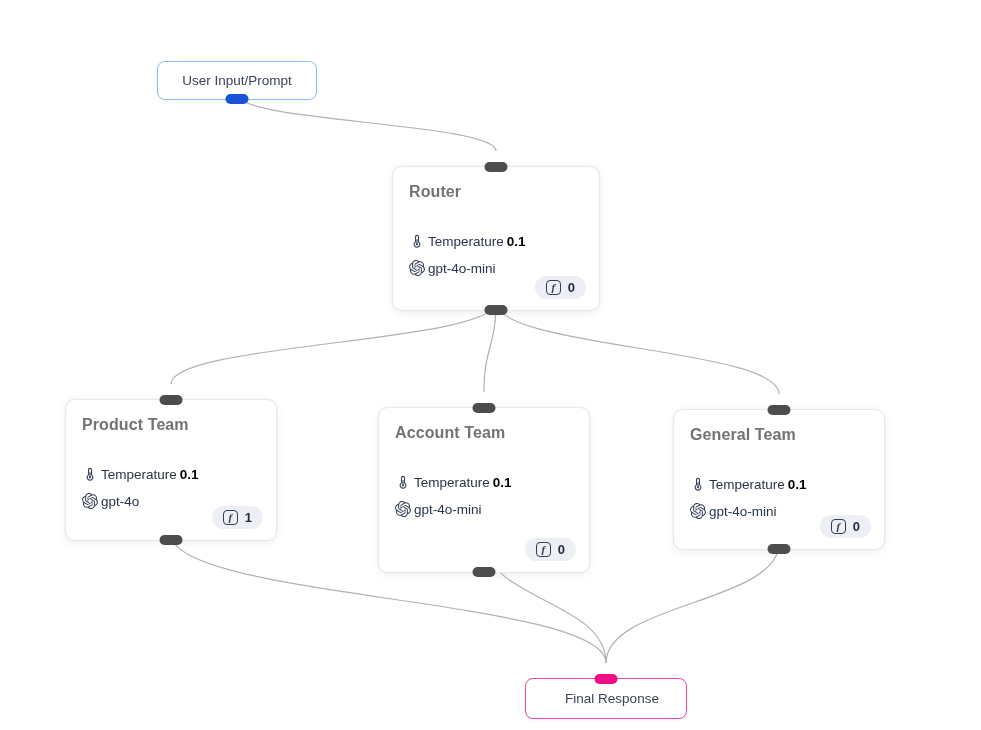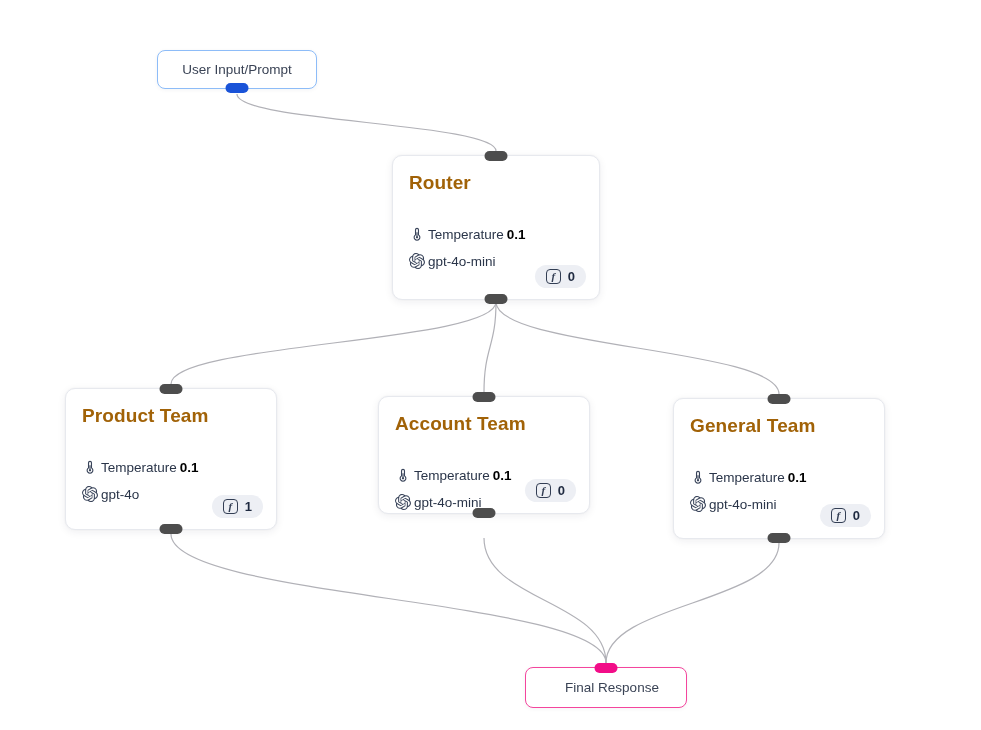--- a/index.html
+++ b/index.html
@@ -8,27 +8,27 @@
     font-family: "Liberation Sans", "DejaVu Sans", sans-serif;
     width: 981px; height: 730px; position: relative; overflow: hidden;
   }
   .canvas { position: absolute; inset: 0; width: 981px; height: 730px; }
 
   
   svg.edges { position: absolute; left: 0; top: 0; width: 981px; height: 730px; pointer-events: none; }
   svg.edges path { fill: none; stroke: #b1b1b7; stroke-width: 1.2; pointer-events: stroke; }
 
   
-  .node { position: absolute; background: #ffffff; }
+  .node { position: absolute; background: #ffffff; margin-top: 11px; }
   .agent-card {
     border: 1px solid #e7e9ee; border-radius: 10px;
     box-shadow: 0 2px 8px rgba(25, 35, 60, 0.07), 0 0 2px rgba(25,35,60,0.05);
     padding: 16px;
   }
-  .agent-title { font-size: 19px; font-weight: 700; color: #a16207; letter-spacing: .1px; }
+  .agent-title { font-size: 16px; font-weight: 700; color: #737373; letter-spacing: .1px; }
   .agent-rows { margin-top: 32px; }
   .agent-row { display: flex; align-items: center; gap: 3px; font-size: 13.5px; color: #2a3549; margin-top: 11px; }
   .agent-row:first-child { margin-top: 0; }
   .agent-row .val { font-weight: 700; color: #000000; }
   .row-icon { width: 16px; height: 16px; flex: 0 0 16px; color: #39445a; display: inline-flex; }
   .row-icon svg { width: 100%; height: 100%; }
 
   .fn-badge {
     position: absolute; right: 13px; bottom: 11px;
     display: inline-flex; align-items: center; gap: 7px;
@@ -57,21 +57,21 @@
     display: flex; align-items: center; justify-content: center;
     border-radius: 8px; font-size: 13.5px; color: #3a4355;
     box-shadow: 0 1px 4px rgba(25,35,60,0.05);
   }
   .node-user-input { left: 157px; top: 50px; width: 160px; height: 39px; border: 1px solid #8dbcf8; }
   .node-final     { left: 525px; top: 667px; width: 162px; height: 41px; border: 1px solid #f4459d; padding-left: 12px; }
 
   
   .node-router  { left: 392px; top: 155px; width: 208px; height: 145px; }
   .node-product { left: 65px;  top: 388px; width: 212px; height: 142px; }
-  .node-account { left: 378px; top: 396px; width: 212px; height: 118px; }
+  .node-account { left: 378px; top: 396px; width: 212px; height: 166px; }
   .node-general { left: 673px; top: 398px; width: 212px; height: 141px; }
 </style>
 </head>
 <body>
 
 <div class="canvas">
 
   <svg class="edges" aria-hidden="true">
     <path d="M237,94 C237,122.5 496,122.5 496,151"></path>
     <path d="M496,302 C496,343 171,343 171,384"></path>

